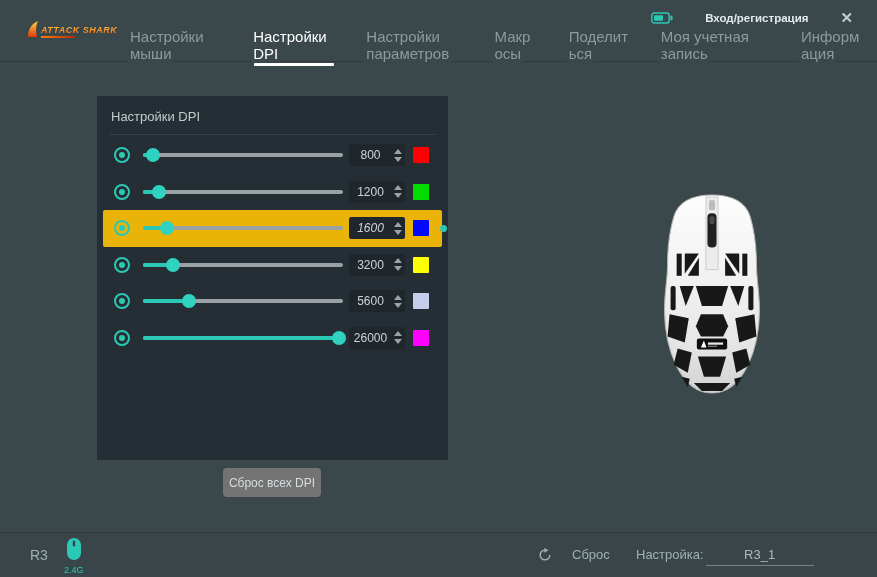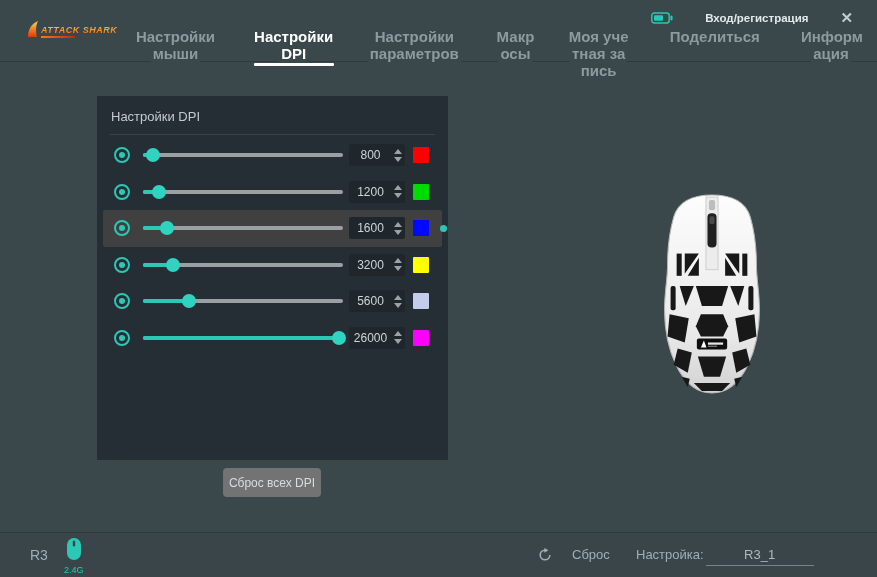--- a/index.html
+++ b/index.html
@@ -19,21 +19,21 @@
     -webkit-background-clip:text; background-clip:text; color:transparent;
   }
   .logo-sub { width:34px; height:2px; margin-top:1px; background:linear-gradient(90deg,#ff7a00,#b33000); }
   .util-row { position:absolute; top:10px; right:24px; display:flex; align-items:center; gap:32px; z-index:2;font-weight:bold; }
   .login { font-size:11.5px; color:#e2eaec; cursor:pointer; }
   .close-x { font-size:15px; color:#c3ccce; cursor:pointer; line-height:1; }
   .tabs {
     position:absolute; top:28px; left:128px; right:14px; z-index:2;
     display:flex; justify-content:space-between; align-items:flex-start;
   }
-  .tab { position:relative; text-align:center; font-size:15px; line-height:17px; color:#8d9a9e; cursor:pointer; padding-bottom:8px;font-weight:bold; }
+  .tab { position:relative; font-size:15px; line-height:17px; color:#8d9a9e; cursor:pointer; padding-bottom:8px; }
   .tab:nth-child(1){width:95px}
   .tab:nth-child(2){width:85px}
   .tab:nth-child(3){width:100px}
   .tab:nth-child(4){width:46px; word-break:break-all}
   .tab:nth-child(5){width:64px; word-break:break-all}
   .tab:nth-child(6){width:112px}
   .tab:nth-child(7){width:64px; word-break:break-all}
   .tab-label { background:#3a474b; padding:0 2px; box-decoration-break:clone; -webkit-box-decoration-break:clone; }
   .tab.active { color:#ffffff; }
   .tab.active::after {
@@ -45,21 +45,21 @@
     position:absolute; left:97px; top:96px; width:351px; height:364px;
     background:#252e34;
   }
   .panel-title { font-size:13px; color:#c2cbce; padding:13px 14px 10px 14px; }
   .panel-divider { height:1px; background:#39434a; margin:0 13px; }
   .dpi-rows { padding:2px 6px 0 6px; }
   .dpi-row {
     height:36.5px; display:flex; align-items:center; padding-left:11px;
     border-radius:2px;
   }
-  .dpi-row.selected { background:#404040; }
+  .dpi-row.selected { background:#eab308;font-style:italic; }
   .radio {
     width:16px; height:16px; border-radius:50%; border:2px solid #2bc8b6;
     display:flex; align-items:center; justify-content:center; cursor:pointer; flex:none;
   }
   .radio-dot { width:6px; height:6px; border-radius:50%; background:#2bc8b6; }
   .slider { position:relative; width:200px; height:4px; margin-left:13px; background:#99a1a5; border-radius:2px; flex:none; cursor:pointer; }
   .slider-fill { position:absolute; left:0; top:0; height:100%; background:#2bc8b6; border-radius:2px; }
   .slider-thumb {
     position:absolute; top:50%; width:14px; height:14px; margin-left:-7px;
     transform:translateY(-50%); border-radius:50%; background:#2fd3c0; cursor:grab;
@@ -137,24 +137,24 @@
       <div class="tab active">
     <span class="tab-label">Настройки DPI</span>
   </div>
       <div class="tab">
     <span class="tab-label">Настройки параметров</span>
   </div>
       <div class="tab">
     <span class="tab-label">Макросы</span>
   </div>
       <div class="tab">
+    <span class="tab-label">Поделиться</span>
+  </div>
+      <div class="tab">
     <span class="tab-label">Моя учетная запись</span>
-  </div>
-      <div class="tab">
-    <span class="tab-label">Поделиться</span>
   </div>
       <div class="tab">
     <span class="tab-label">Информация</span>
   </div>
     </div>
 
   <div class="dpi-panel">
     <div class="panel-title">Настройки DPI</div>
     <div class="panel-divider"></div>
     <div class="dpi-rows">

